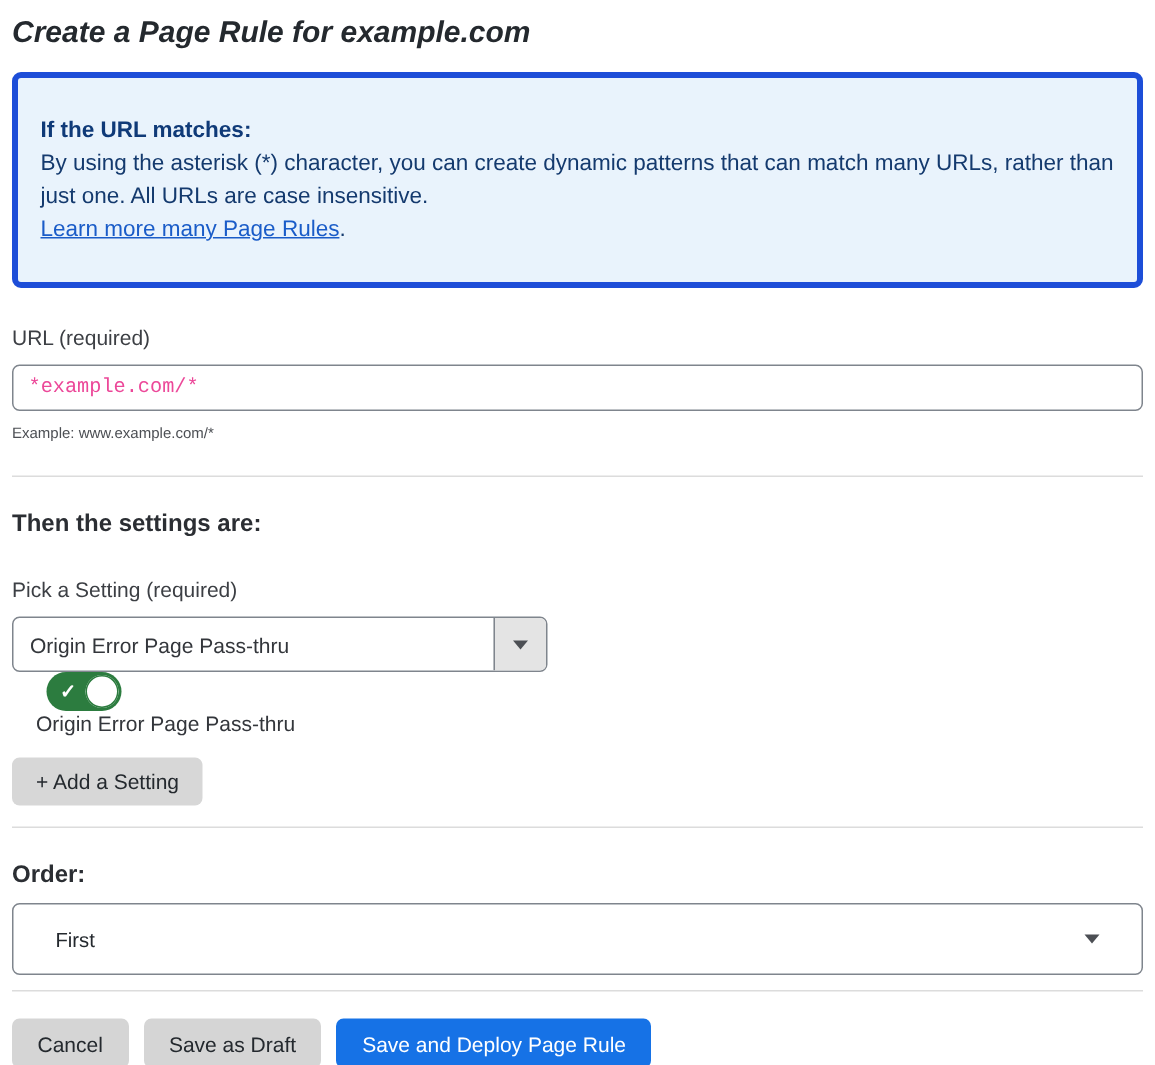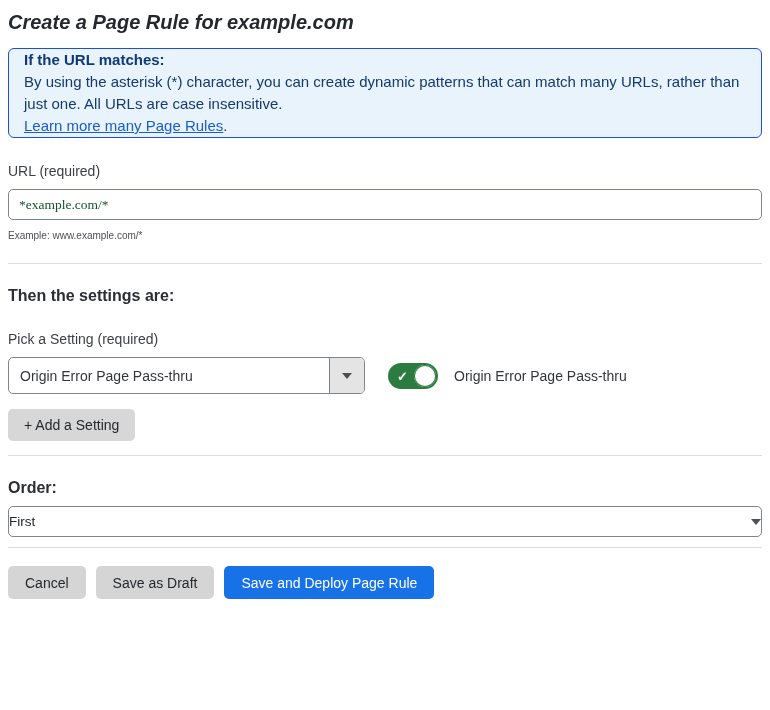--- a/index.html
+++ b/index.html
@@ -17,23 +17,23 @@
     font-size: 20px;
     font-weight: 700;
     color: #24292e;
     margin: 9px 0 13px 0;
     line-height: 26px;
     font-style: italic;
   }
 
   .info-box {
     background: #e9f3fc;
-    border: 1px solid #1d4ed8;
+    border: 4px solid #1d4ed8;
     border-radius: 6px;
-    padding: 0 15px;
+    padding: 24px 15px;
     font-size: 15px;
     line-height: 22px;
     color: #143a6e;
   }
   .info-box .info-heading { font-weight: 700; color: #0f3a78; }
   .info-box a.info-link {
     color: #1a5cc8;
     text-decoration: underline;
     cursor: pointer;
   }
@@ -46,23 +46,23 @@
   .mt-url-label { margin-top: 24px; }
 
   .text-input {
     display: block;
     width: 100%;
     height: 31px;
     margin-top: 9px;
     border: 1px solid #7f858d;
     border-radius: 5px;
     padding: 0 10px;
-    font-family: Liberation Serif, serif;
+    font-family: Liberation Mono, monospace;
     font-size: 13.5px;
-    color: #14532d;
+    color: #ec4899;
     background: #fff;
     outline: none;
   }
 
   .example-text {
     margin-top: 7px;
     font-size: 10px;
     color: #4c4f54;
     line-height: 17px;
   }
@@ -76,22 +76,23 @@
   h2.section-heading {
     font-size: 16px;
     font-weight: 700;
     color: #2b2e33;
     margin: 22px 0 0 0;
     line-height: 20px;
   }
 
   .picker-row {
     display: flex;
-    align-items: center;
+    align-items: flex-start;
     margin-top: 9px;
+    flex-direction: column;
   }
   .combo {
     display: flex;
     width: 357px;
     height: 37px;
     border: 1px solid #7f858d;
     border-radius: 5px;
     overflow: hidden;
     background: #fff;
     cursor: pointer;
@@ -171,28 +172,28 @@
     margin-top: 15px;
     height: 32px;
     padding: 0 16px;
     background: #d7d7d7;
     color: #24292e;
   }
 
   .select-box {
     margin-top: 8px;
     width: 100%;
-    height: 31px;
+    height: 48px;
     border: 1px solid #7f858d;
     border-radius: 5px;
     background: #fff;
     display: flex;
     align-items: center;
     justify-content: space-between;
-    padding: 0 0;
+    padding: 0 28px;
     cursor: pointer;
   }
   .select-value { font-size: 13.5px; color: #24292e; }
 
   .help-text {
     margin-top: 6px;
     font-size: 14px;
     line-height: 21px;
     color: #4c4f54;
   }

